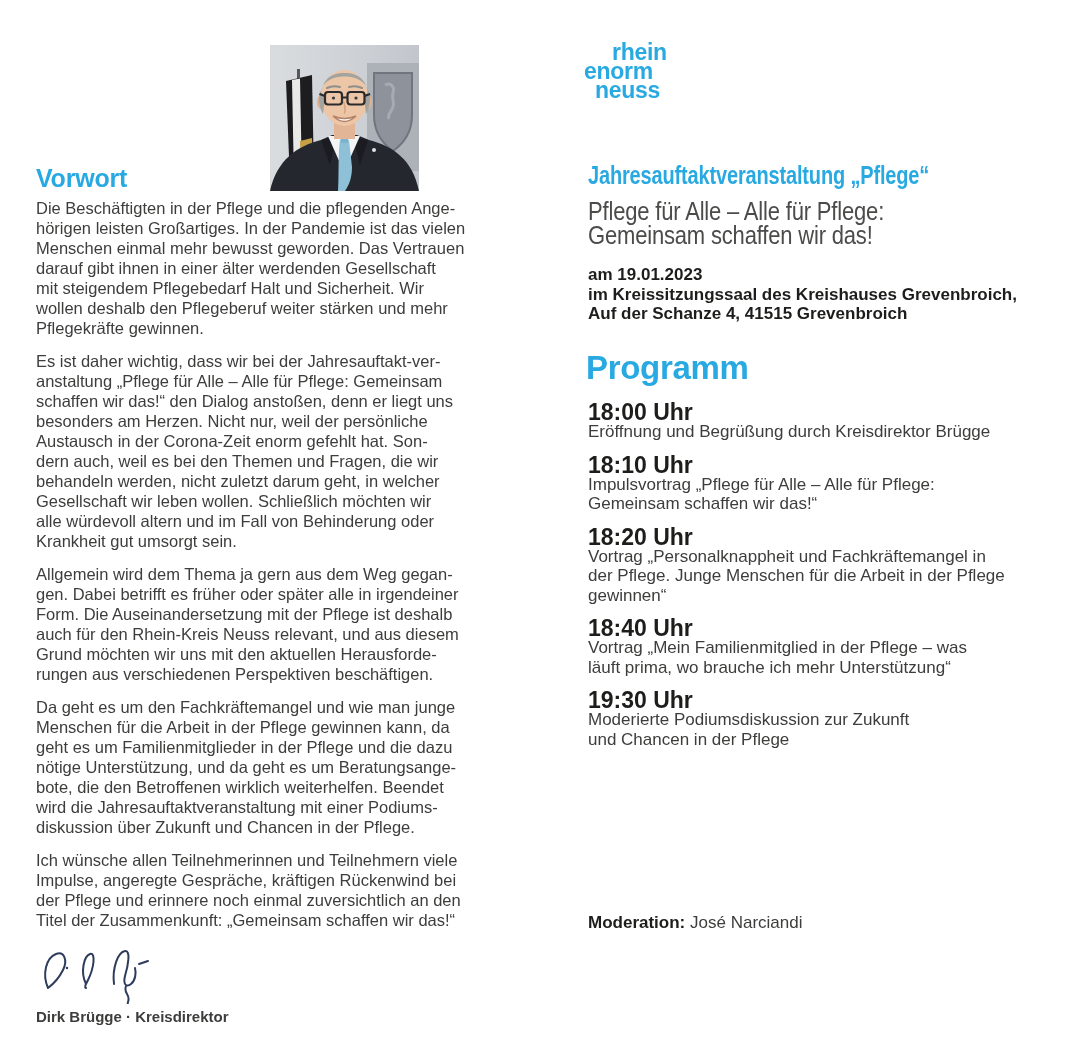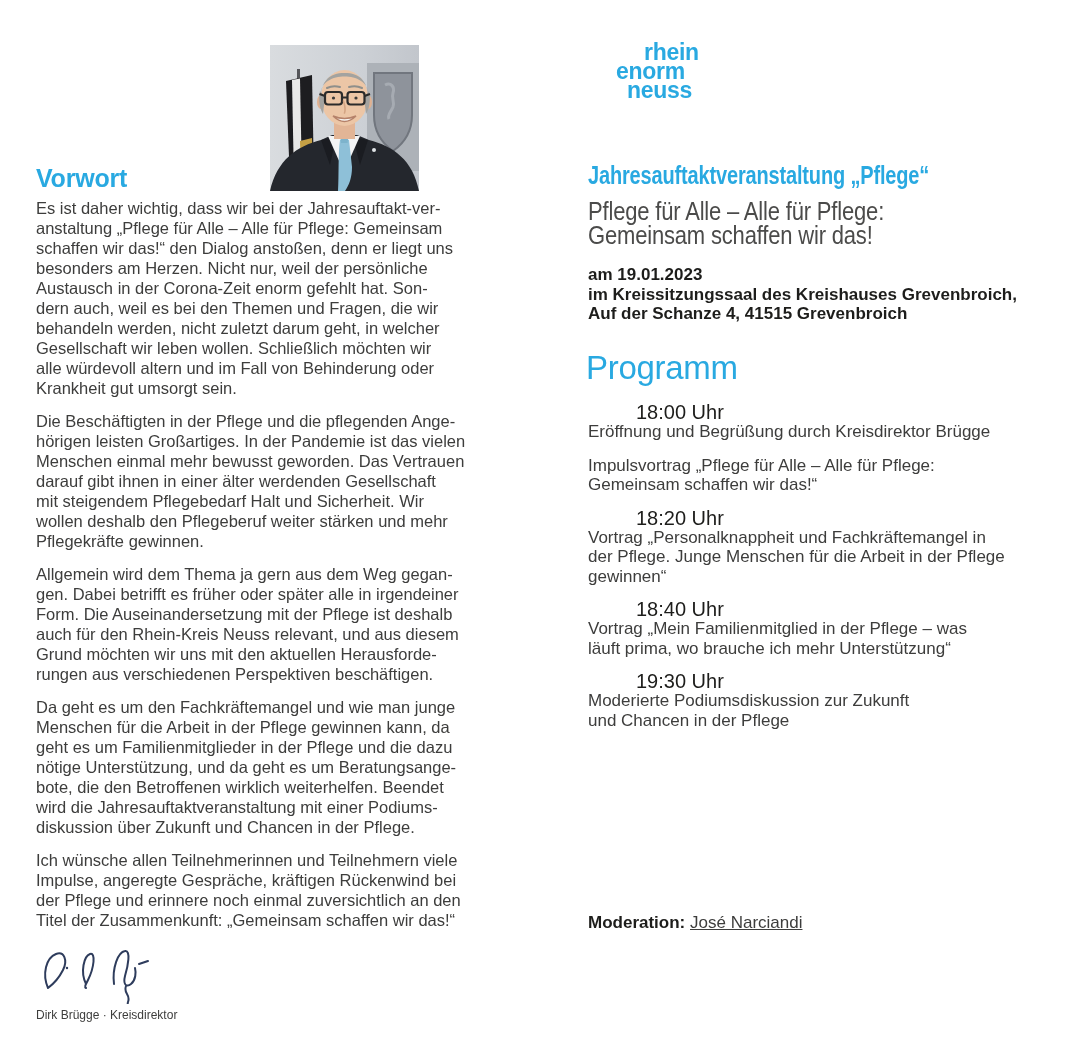--- a/index.html
+++ b/index.html
@@ -18,24 +18,24 @@
   .h-vorwort{
     position:absolute;left:36px;top:164px;margin:0;
     font-size:25px;font-weight:bold;color:var(--accent);letter-spacing:-0.2px;
   }
   .vorwort-text{
     position:absolute;left:36px;top:198px;width:545px;
     font-size:16.5px;line-height:20px;color:var(--body);
   }
   .vorwort-text p{margin:0 0 13px 0;white-space:pre-wrap;}
   .signature{position:absolute;left:38px;top:944px;width:140px;height:60px;}
-  .sig-name{position:absolute;left:36px;top:1008px;font-size:12px;color:var(--body);}
+  .sig-name{position:absolute;left:36px;top:1008px;font-size:15px;color:var(--body);font-weight:bold;}
   
   .logo{
-    position:absolute;left:616px;top:43px;
+    position:absolute;left:584px;top:43px;
     font-size:23px;font-weight:bold;line-height:19px;color:var(--accent);
     letter-spacing:-0.3px;
   }
   .logo-l1{padding-left:28px;}
   .logo-l2{padding-left:0;}
   .logo-l3{padding-left:11px;}
   .title{
     position:absolute;left:588px;top:161px;margin:0;
     font-size:25px;font-weight:bold;color:var(--accent);white-space:nowrap;
     transform:scaleX(0.80);transform-origin:left top;letter-spacing:-0.2px;
@@ -45,30 +45,30 @@
     font-size:25px;line-height:24px;color:#4b4b4a;white-space:pre-line;
     transform:scaleX(0.88);transform-origin:left top;letter-spacing:-0.2px;
   }
   .event-info{
     position:absolute;left:588px;top:265px;
     font-size:17px;font-weight:bold;line-height:19.5px;color:var(--dark);
     white-space:pre-line;
   }
   .h-programm{
     position:absolute;left:586px;top:349px;margin:0;
-    font-size:33px;font-weight:normal;color:var(--accent);letter-spacing:-0.3px;
+    font-size:33px;font-weight:bold;color:var(--accent);letter-spacing:-0.3px;
   }
   .schedule{position:absolute;left:588px;top:403px;width:486px;}
   .sched-item{margin:0 0 14px 0;}
-  .sched-time{font-size:20px;font-weight:normal;line-height:19px;color:var(--dark);margin-left:48px;}
+  .sched-time{font-size:23px;font-weight:bold;line-height:19px;color:var(--dark);}
   .sched-desc{font-size:17px;line-height:19.5px;color:var(--body);white-space:pre-wrap;}
   .moderation{position:absolute;left:588px;top:913px;font-size:17px;line-height:19.5px;}
   .format{position:absolute;left:588px;top:946px;font-size:17px;line-height:19.5px;width:486px;}
   .lbl{font-weight:bold;color:var(--dark);}
-  .val{color:var(--body);text-decoration:underline;}
+  .val{color:var(--body);}
   .format-note{color:var(--body);}
 </style>
 </head>
 <body>
 
 <div class="page">
 
   <div class="photo">
     <svg viewBox="0 0 149 146" width="149" height="146" xmlns="http://www.w3.org/2000/svg">
       <defs>
@@ -118,39 +118,39 @@
         <path d="M63,71 Q74.5,82 86,71 Q74.5,76 63,71 Z" fill="#f8f5f1" stroke="#b5826a" stroke-width="1.4"></path>
         <circle cx="104" cy="105" r="2" fill="#dfe3e6"></circle>
       </g>
     </svg>
   </div>
 
   <h2 class="h-vorwort">Vorwort</h2>
 
   <div class="vorwort-text">
 
+      <p>Die Beschäftigten in der Pflege und die pflegenden Ange-
+hörigen leisten Großartiges. In der Pandemie ist das vielen
+Menschen einmal mehr bewusst geworden. Das Vertrauen
+darauf gibt ihnen in einer älter werdenden Gesellschaft
+mit steigendem Pflegebedarf Halt und Sicherheit. Wir
+wollen deshalb den Pflegeberuf weiter stärken und mehr
+Pflegekräfte gewinnen.</p>
+
       <p>Es ist daher wichtig, dass wir bei der Jahresauftakt-ver-
 anstaltung „Pflege für Alle – Alle für Pflege: Gemeinsam
 schaffen wir das!“ den Dialog anstoßen, denn er liegt uns
 besonders am Herzen. Nicht nur, weil der persönliche
 Austausch in der Corona-Zeit enorm gefehlt hat. Son-
 dern auch, weil es bei den Themen und Fragen, die wir
 behandeln werden, nicht zuletzt darum geht, in welcher
 Gesellschaft wir leben wollen. Schließlich möchten wir
 alle würdevoll altern und im Fall von Behinderung oder
 Krankheit gut umsorgt sein.</p>
 
-      <p>Die Beschäftigten in der Pflege und die pflegenden Ange-
-hörigen leisten Großartiges. In der Pandemie ist das vielen
-Menschen einmal mehr bewusst geworden. Das Vertrauen
-darauf gibt ihnen in einer älter werdenden Gesellschaft
-mit steigendem Pflegebedarf Halt und Sicherheit. Wir
-wollen deshalb den Pflegeberuf weiter stärken und mehr
-Pflegekräfte gewinnen.</p>
-
       <p>Allgemein wird dem Thema ja gern aus dem Weg gegan-
 gen. Dabei betrifft es früher oder später alle in irgendeiner
 Form. Die Auseinandersetzung mit der Pflege ist deshalb
 auch für den Rhein-Kreis Neuss relevant, und aus diesem
 Grund möchten wir uns mit den aktuellen Herausforde-
 rungen aus verschiedenen Perspektiven beschäftigen.</p>
 
       <p>Da geht es um den Fachkräftemangel und wie man junge
 Menschen für die Arbeit in der Pflege gewinnen kann, da
 geht es um Familienmitglieder in der Pflege und die dazu
@@ -196,20 +196,21 @@
   <h1 class="h-programm">Programm</h1>
 
   <div class="schedule">
 
       <div class="sched-item">
         <div class="sched-time">18:00 Uhr</div>
         <div class="sched-desc">Eröffnung und Begrüßung durch Kreisdirektor Brügge</div>
       </div>
 
       <div class="sched-item">
+        <div class="sched-time">18:10 Uhr</div>
         <div class="sched-desc">Impulsvortrag „Pflege für Alle – Alle für Pflege:
 Gemeinsam schaffen wir das!“</div>
       </div>
 
       <div class="sched-item">
         <div class="sched-time">18:20 Uhr</div>
         <div class="sched-desc">Vortrag „Personalknappheit und Fachkräftemangel in
 der Pflege. Junge Menschen für die Arbeit in der Pflege
 gewinnen“</div>
       </div>

